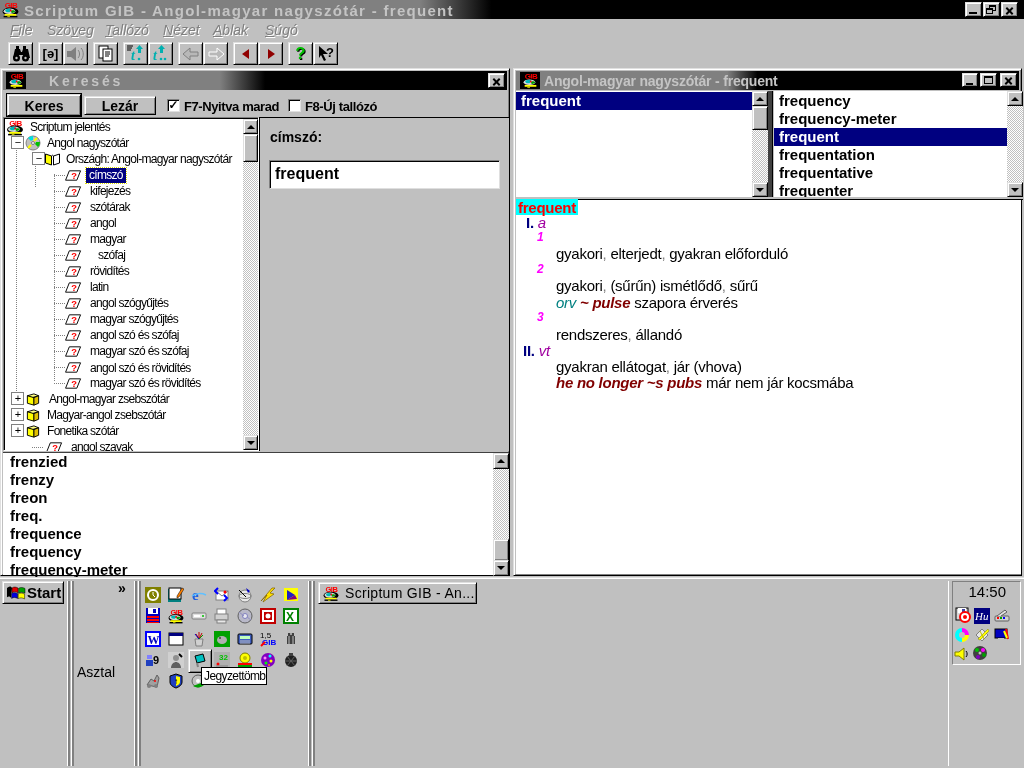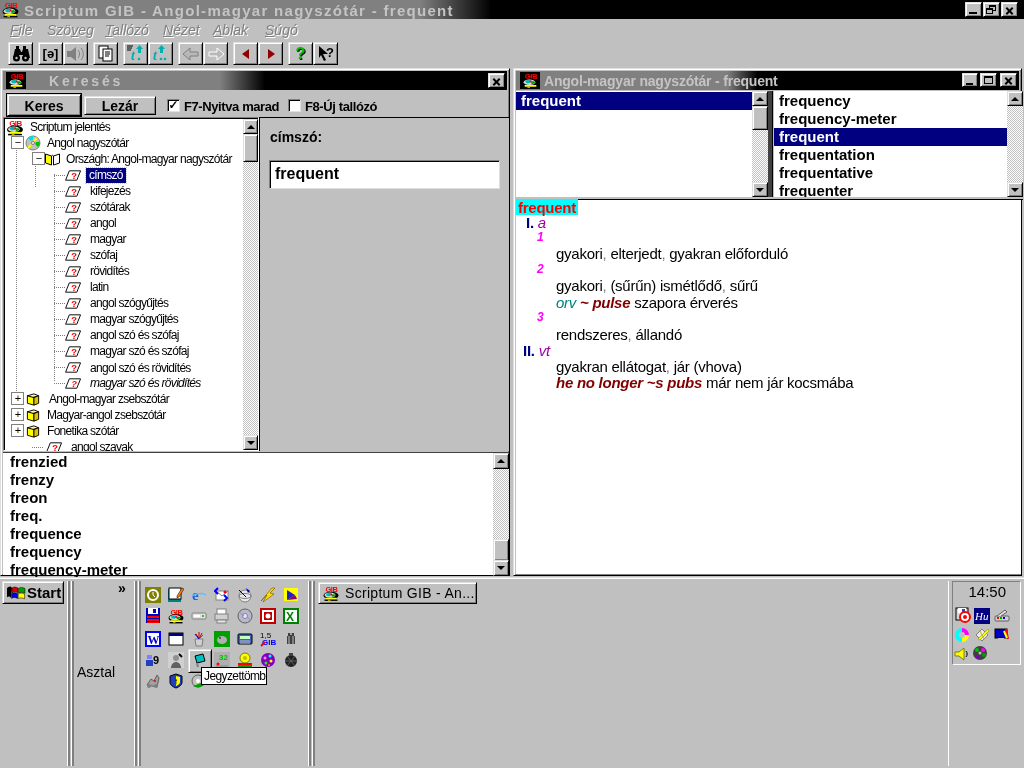--- a/index.html
+++ b/index.html
@@ -243,21 +243,21 @@
       <div class="trow" style="left:59px;top:113px;">
           <svg width="20" height="15" style="flex:none">
             <use href="#sym-qcard"></use>
           </svg>
           <span style="margin-left:6px;">magyar</span>
         </div>
       <div class="trow" style="left:59px;top:129px;">
           <svg width="20" height="15" style="flex:none">
             <use href="#sym-qcard"></use>
           </svg>
-          <span style="margin-left:6px;">szófaj</span>
+          <span style="margin-left:14px;">szófaj</span>
         </div>
       <div class="trow" style="left:59px;top:145px;">
           <svg width="20" height="15" style="flex:none">
             <use href="#sym-qcard"></use>
           </svg>
           <span style="margin-left:6px;">rövidítés</span>
         </div>
       <div class="trow" style="left:59px;top:161px;">
           <svg width="20" height="15" style="flex:none">
             <use href="#sym-qcard"></use>
@@ -287,21 +287,21 @@
             <use href="#sym-qcard"></use>
           </svg>
           <span style="margin-left:6px;">magyar szó és szófaj</span>
         </div>
       <div class="trow" style="left:59px;top:241px;align-items:flex-end;">
           <svg width="20" height="15" style="flex:none">
             <use href="#sym-qcard"></use>
           </svg>
           <span style="margin-left:6px;">angol szó és rövidítés</span>
         </div>
-      <div class="trow" style="left:59px;top:257px;font-style:italic;">
+      <div class="trow" style="left:59px;top:257px;">
           <svg width="20" height="15" style="flex:none">
             <use href="#sym-qcard"></use>
           </svg>
           <span style="margin-left:6px;">magyar szó és rövidítés</span>
         </div>
       <div class="trow" style="left:0px;top:273px;">
           <span class="texp" style="left:6px;top:1px;">+</span>
           <svg width="16" height="15" style="flex:none;margin-left:20px">
             <use href="#sym-bky"></use>
           </svg>

